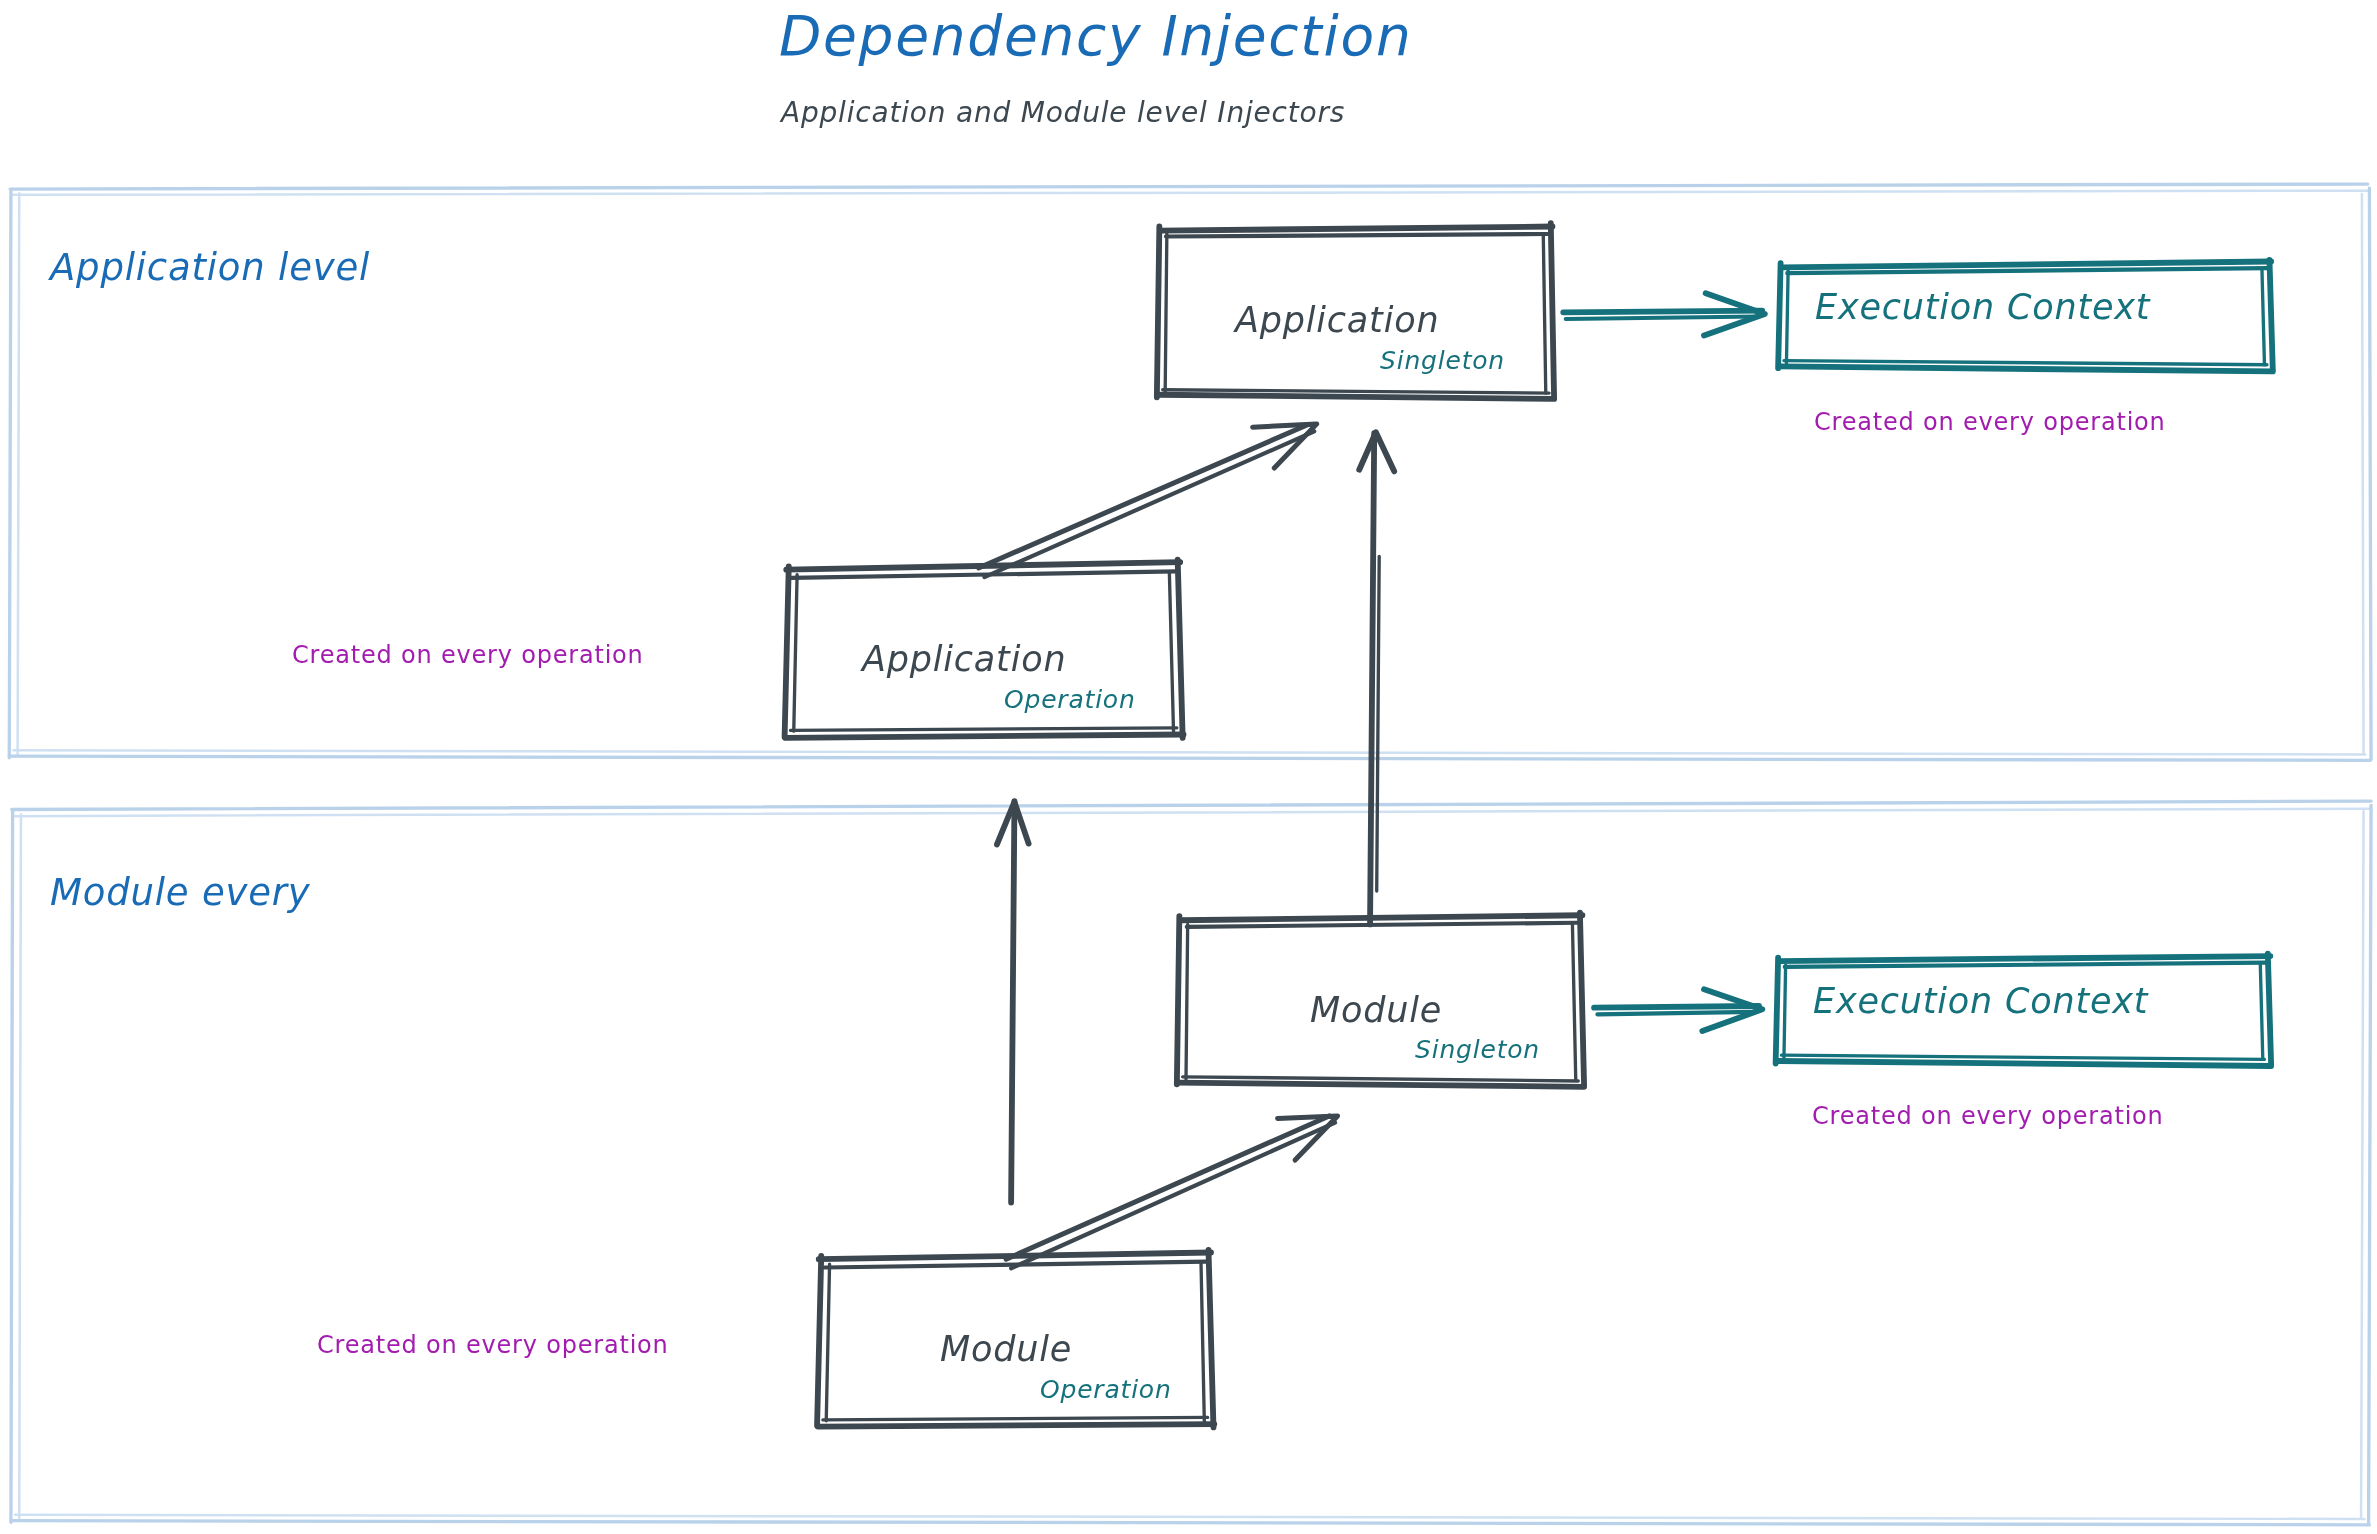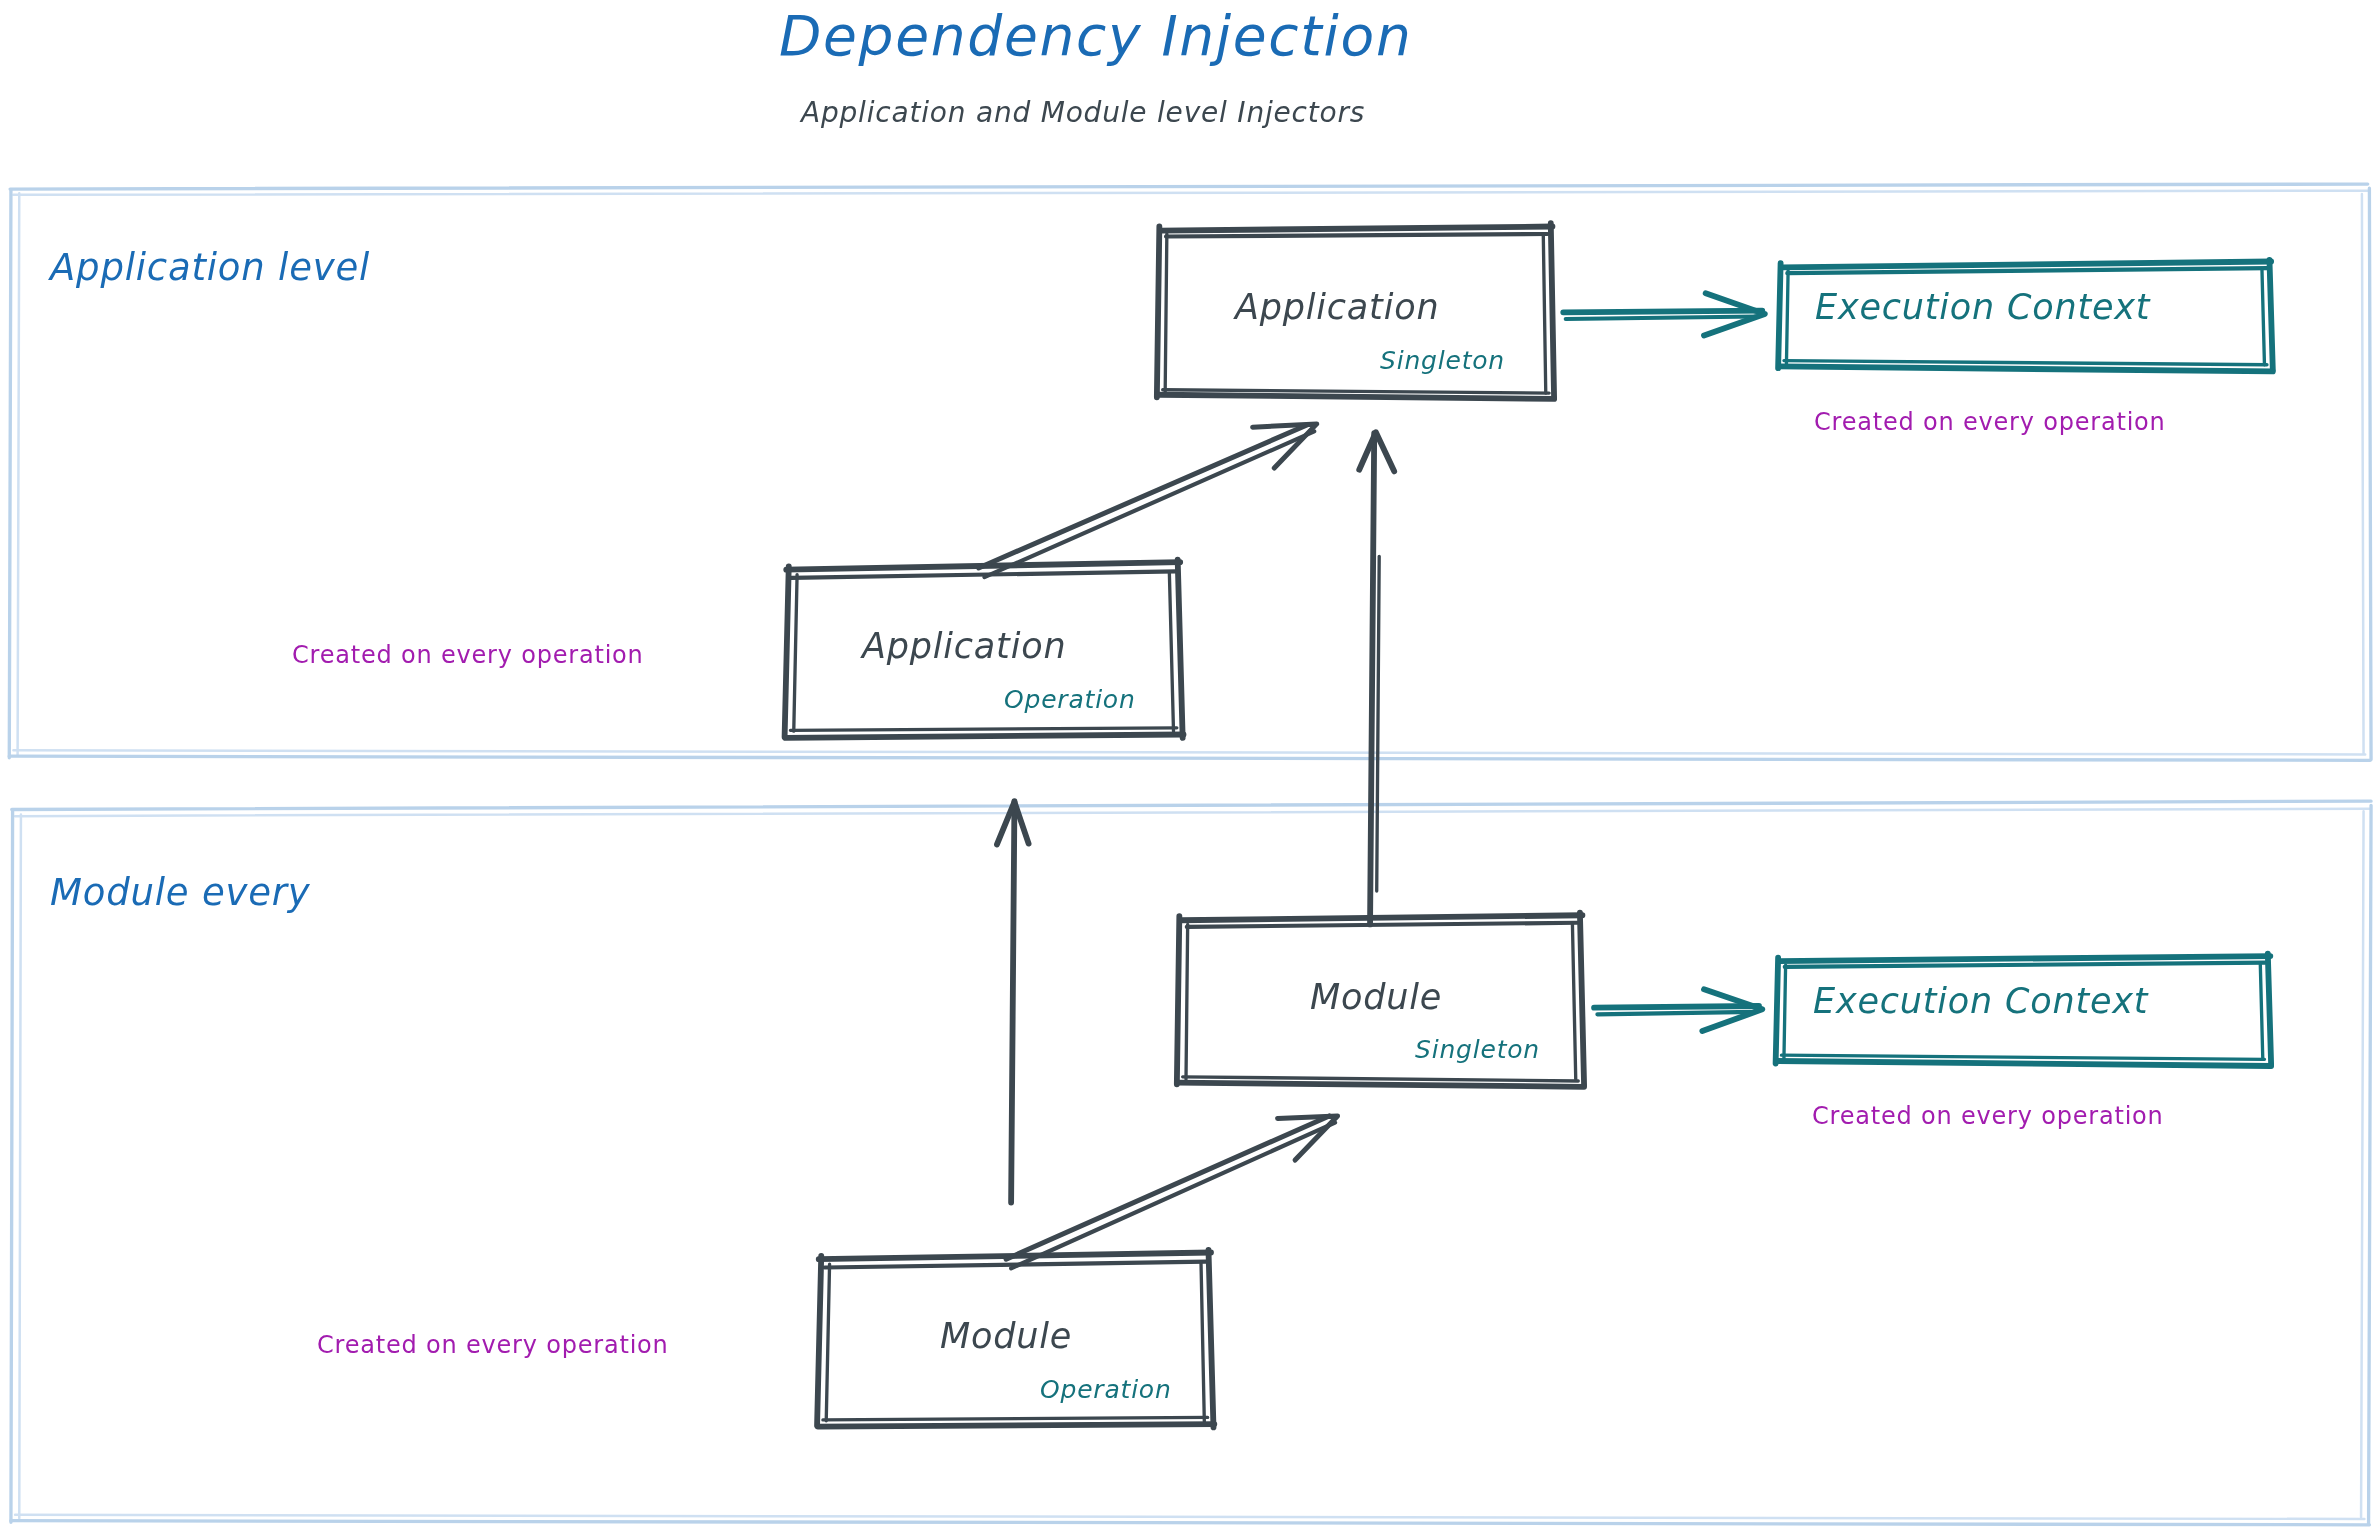--- a/index.html
+++ b/index.html
@@ -38,37 +38,37 @@
     color: #1a6bb5;
     font-weight: 400;
     letter-spacing: 1.7px;
     font-style: italic;
   }
   .subtitle {
     font-size: 28px;
     color: #3c474f;
     letter-spacing: 0.8px;
     font-style: italic;
-    margin-left: 20px;
   }
 
   
   .group-label {
     font-size: 37px;
     color: #1a6bb5;
     letter-spacing: 0.8px;
     font-style: italic;
   }
 
   
   .node-title {
     font-size: 35px;
     color: #3c474f;
     letter-spacing: 0.8px;
     font-style: italic;
+    margin-top: 13px;
   }
   .node-scope {
     font-size: 25px;
     color: #15727c;
     letter-spacing: 0.8px;
     font-style: italic;
   }
   .ctx-title {
     font-size: 35px;
     color: #15727c;

